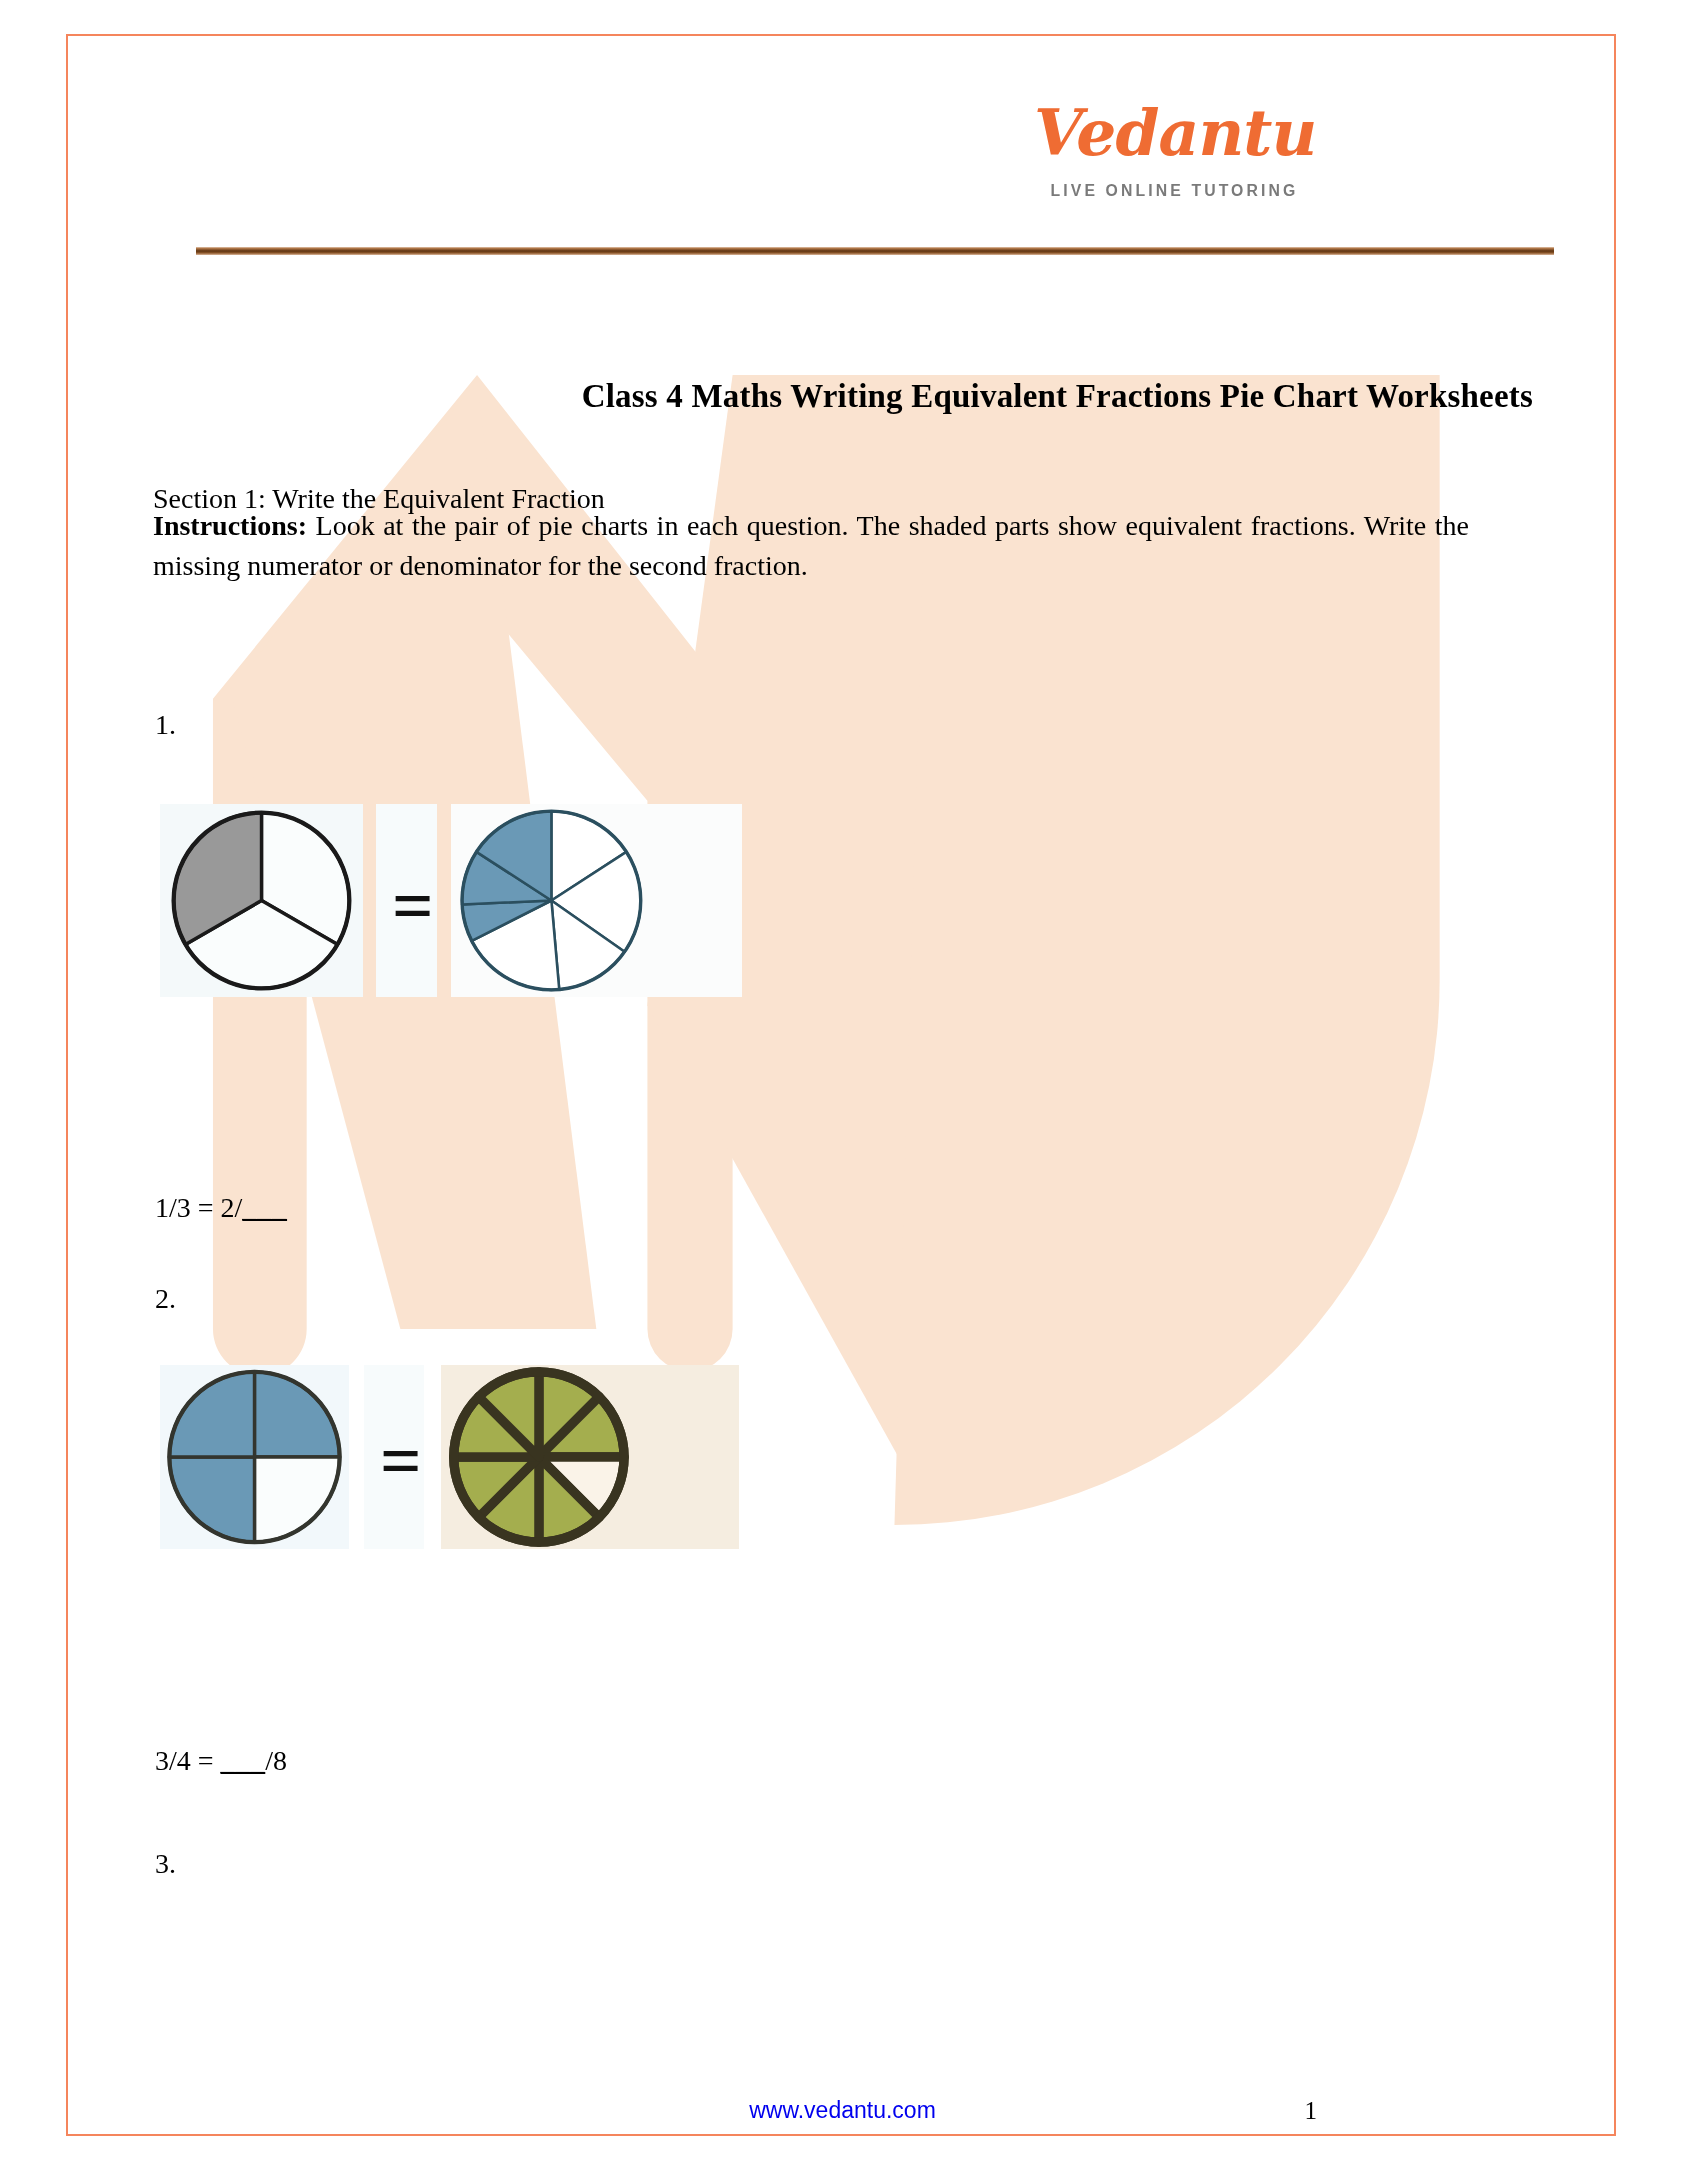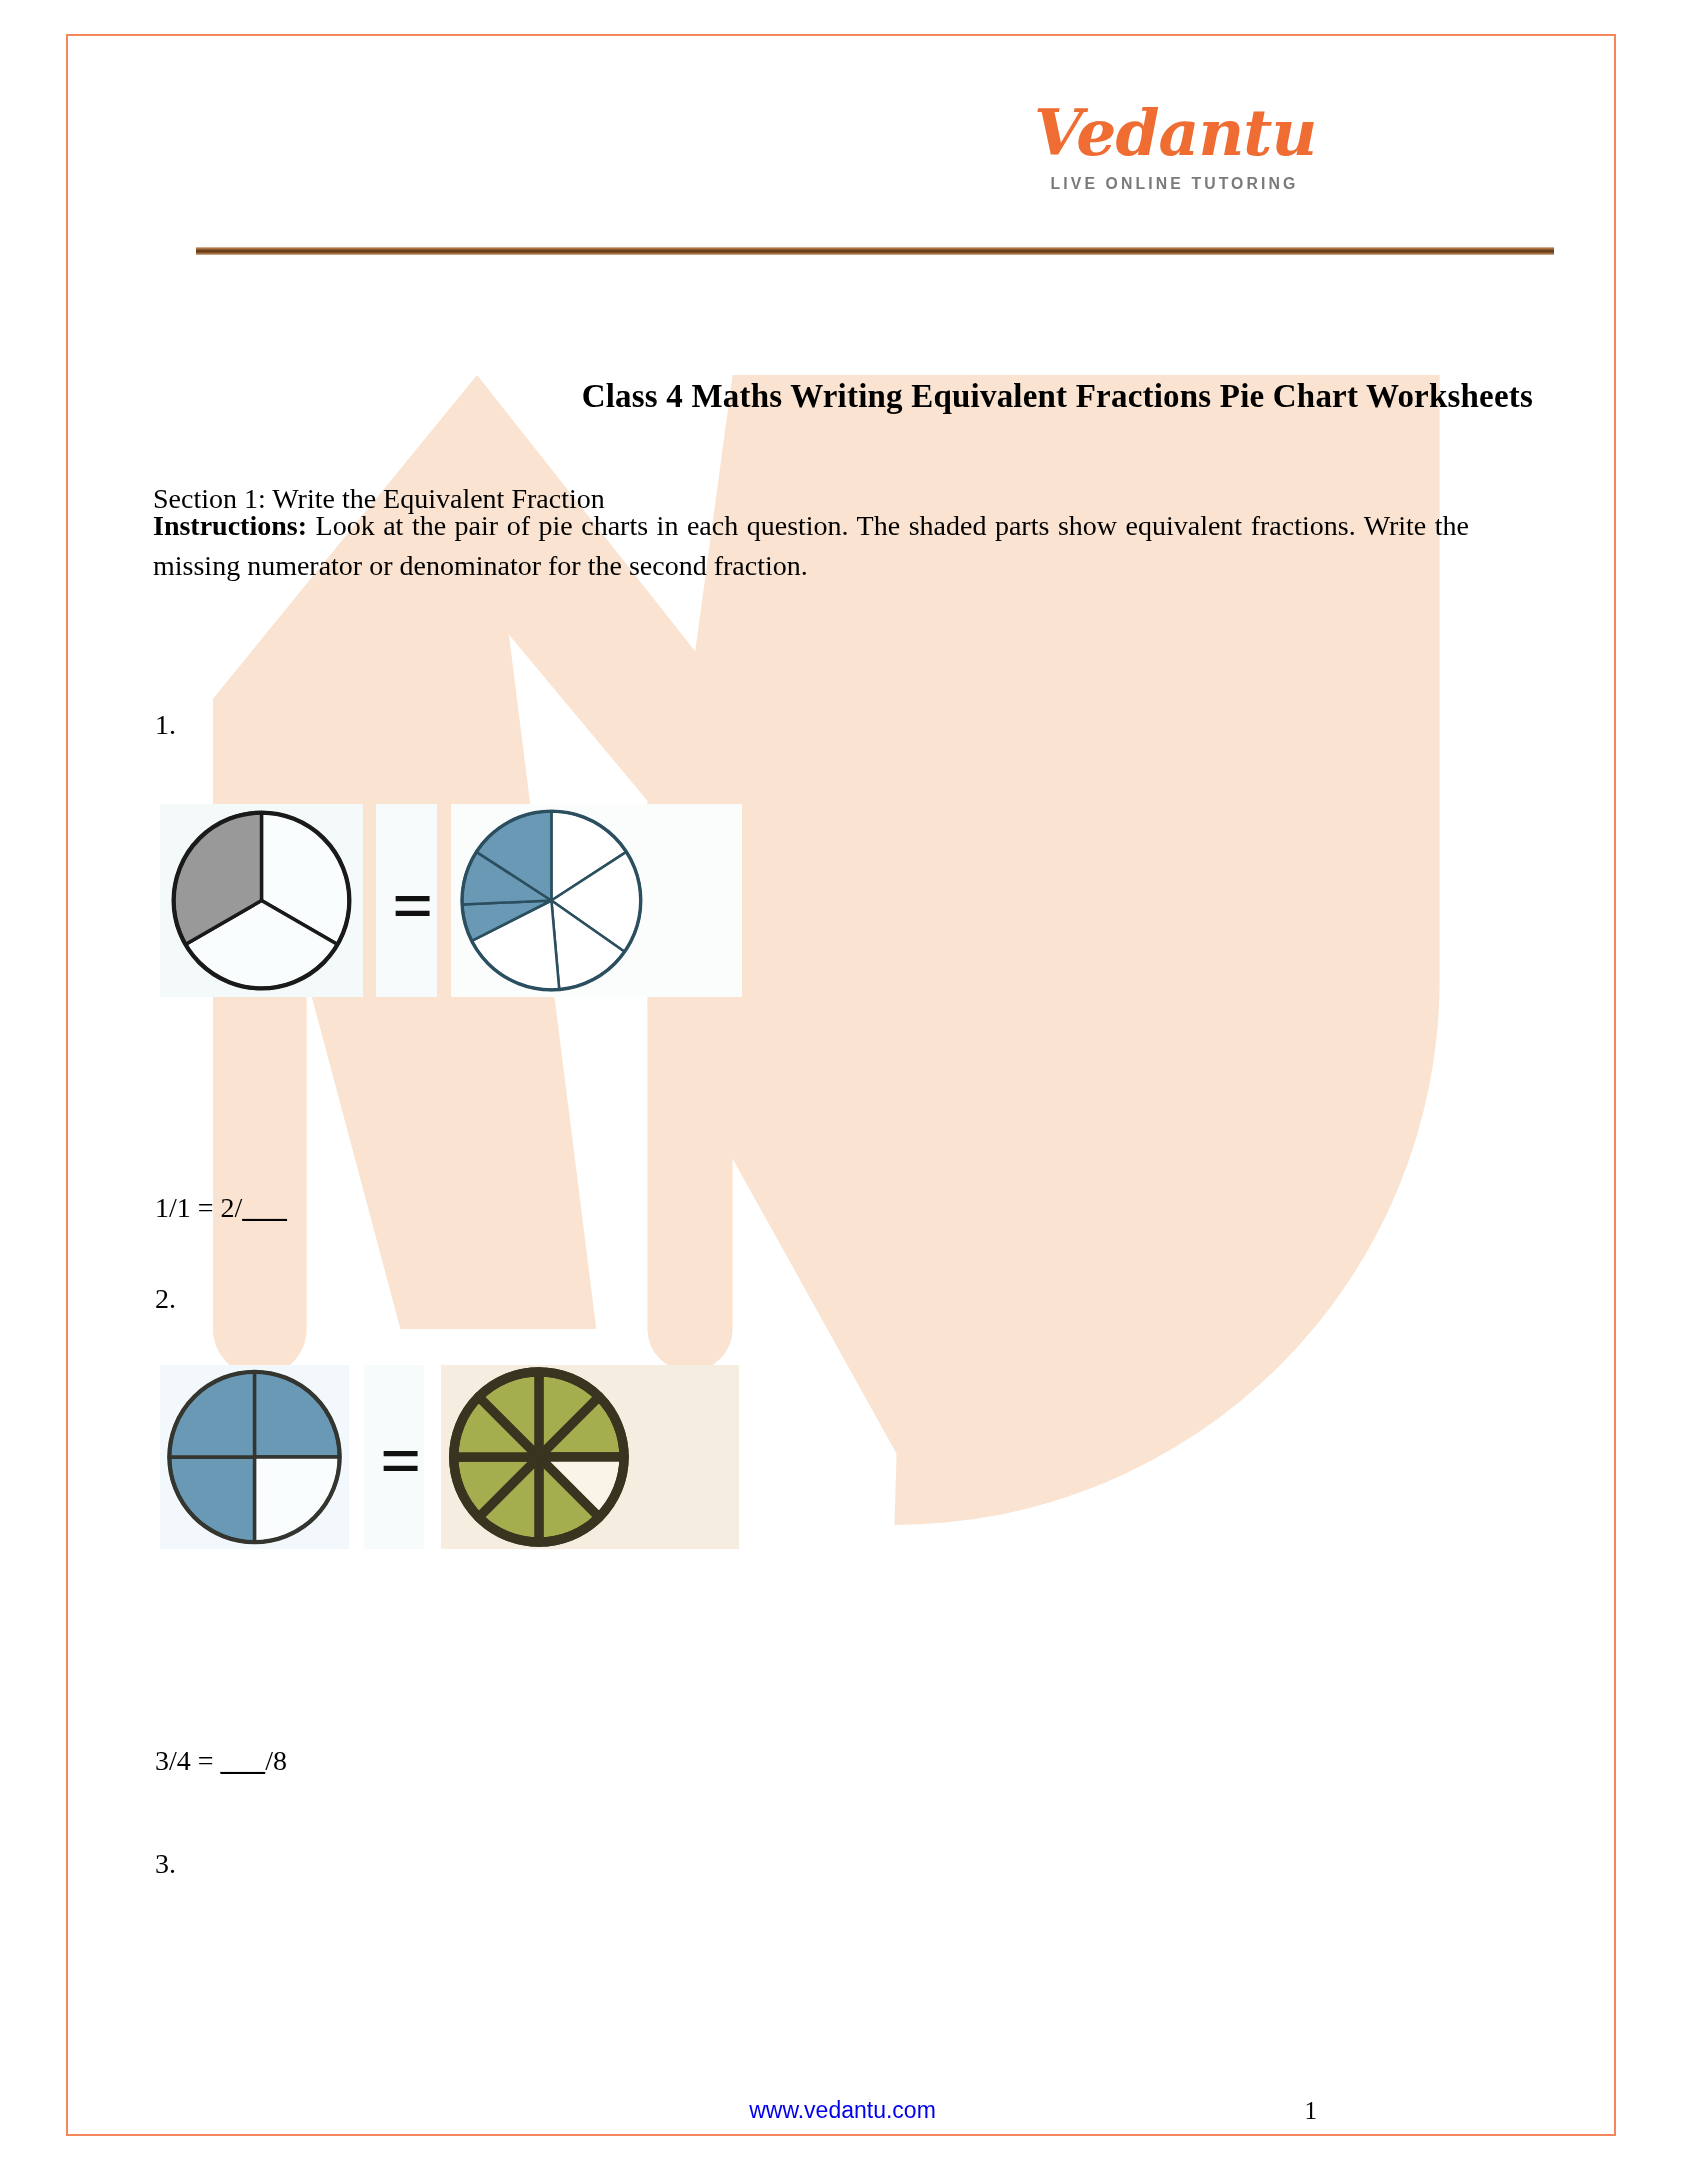--- a/index.html
+++ b/index.html
@@ -59,21 +59,21 @@
     font-style: italic;
     font-weight: bold;
     font-size: 63px;
     color: #EF6C33;
     line-height: 0.95;
     letter-spacing: -0.9px;
     display: block;
   }
   .logo-tagline {
     display: block;
-    margin-top: 11px;
+    margin-top: 18px;
     font-family: "Liberation Sans", sans-serif;
     font-size: 15.8px;
     letter-spacing: 3.1px;
     color: #7a7a7a;
     font-weight: bold;
   }
 
   .header-rule {
     position: absolute;
     left: 196px;
@@ -268,21 +268,21 @@
           <path d="M 0 0 L 9.2 104.6 A 105 105 0 0 1 -93.6 47.4 Z" fill="#FFFFFF" stroke="#2B4F5F" stroke-width="3" stroke-linejoin="round"></path>
           <path d="M 0 0 L -93.6 47.4 A 105 105 0 0 1 -104.9 4.6 Z" fill="#6A99B6" stroke="#2B4F5F" stroke-width="3" stroke-linejoin="round"></path>
           <path d="M 0 0 L -104.9 4.6 A 105 105 0 0 1 -88.1 -57.2 Z" fill="#6A99B6" stroke="#2B4F5F" stroke-width="3" stroke-linejoin="round"></path>
           <path d="M 0 0 L -88.1 -57.2 A 105 105 0 0 1 0 -105 Z" fill="#6A99B6" stroke="#2B4F5F" stroke-width="3" stroke-linejoin="round"></path>
           <circle cx="0" cy="0" r="105" fill="none" stroke="#2B4F5F" stroke-width="4"></circle>
         </g>
       </svg>
     </div>
   </div>
 
-  <div class="answer-line q1-answer"><span>1/1 = 2/</span><span class="blank">___</span><span></span></div>
+  <div class="answer-line q1-answer"><span>1/3 = 2/</span><span class="blank">___</span><span></span></div>
 
   <div class="pie-row row2">
 
     <div class="pie-tile r2-left">
       <svg class="pie-svg" width="189" height="184" viewBox="0 0 222 216">
         <g transform="translate(111,108)">
           <path d="M 0 0 L 0 -100 A 100 100 0 0 1 100 0 Z" fill="#6A99B6" stroke="#33352E" stroke-width="4" stroke-linejoin="round"></path>
           <path d="M 0 0 L 100 0 A 100 100 0 0 1 0 100 Z" fill="#FAFDFD" stroke="#33352E" stroke-width="4" stroke-linejoin="round"></path>
           <path d="M 0 0 L 0 100 A 100 100 0 0 1 -100 0 Z" fill="#6A99B6" stroke="#33352E" stroke-width="4" stroke-linejoin="round"></path>
           <path d="M 0 0 L -100 0 A 100 100 0 0 1 0 -100 Z" fill="#6A99B6" stroke="#33352E" stroke-width="4" stroke-linejoin="round"></path>

